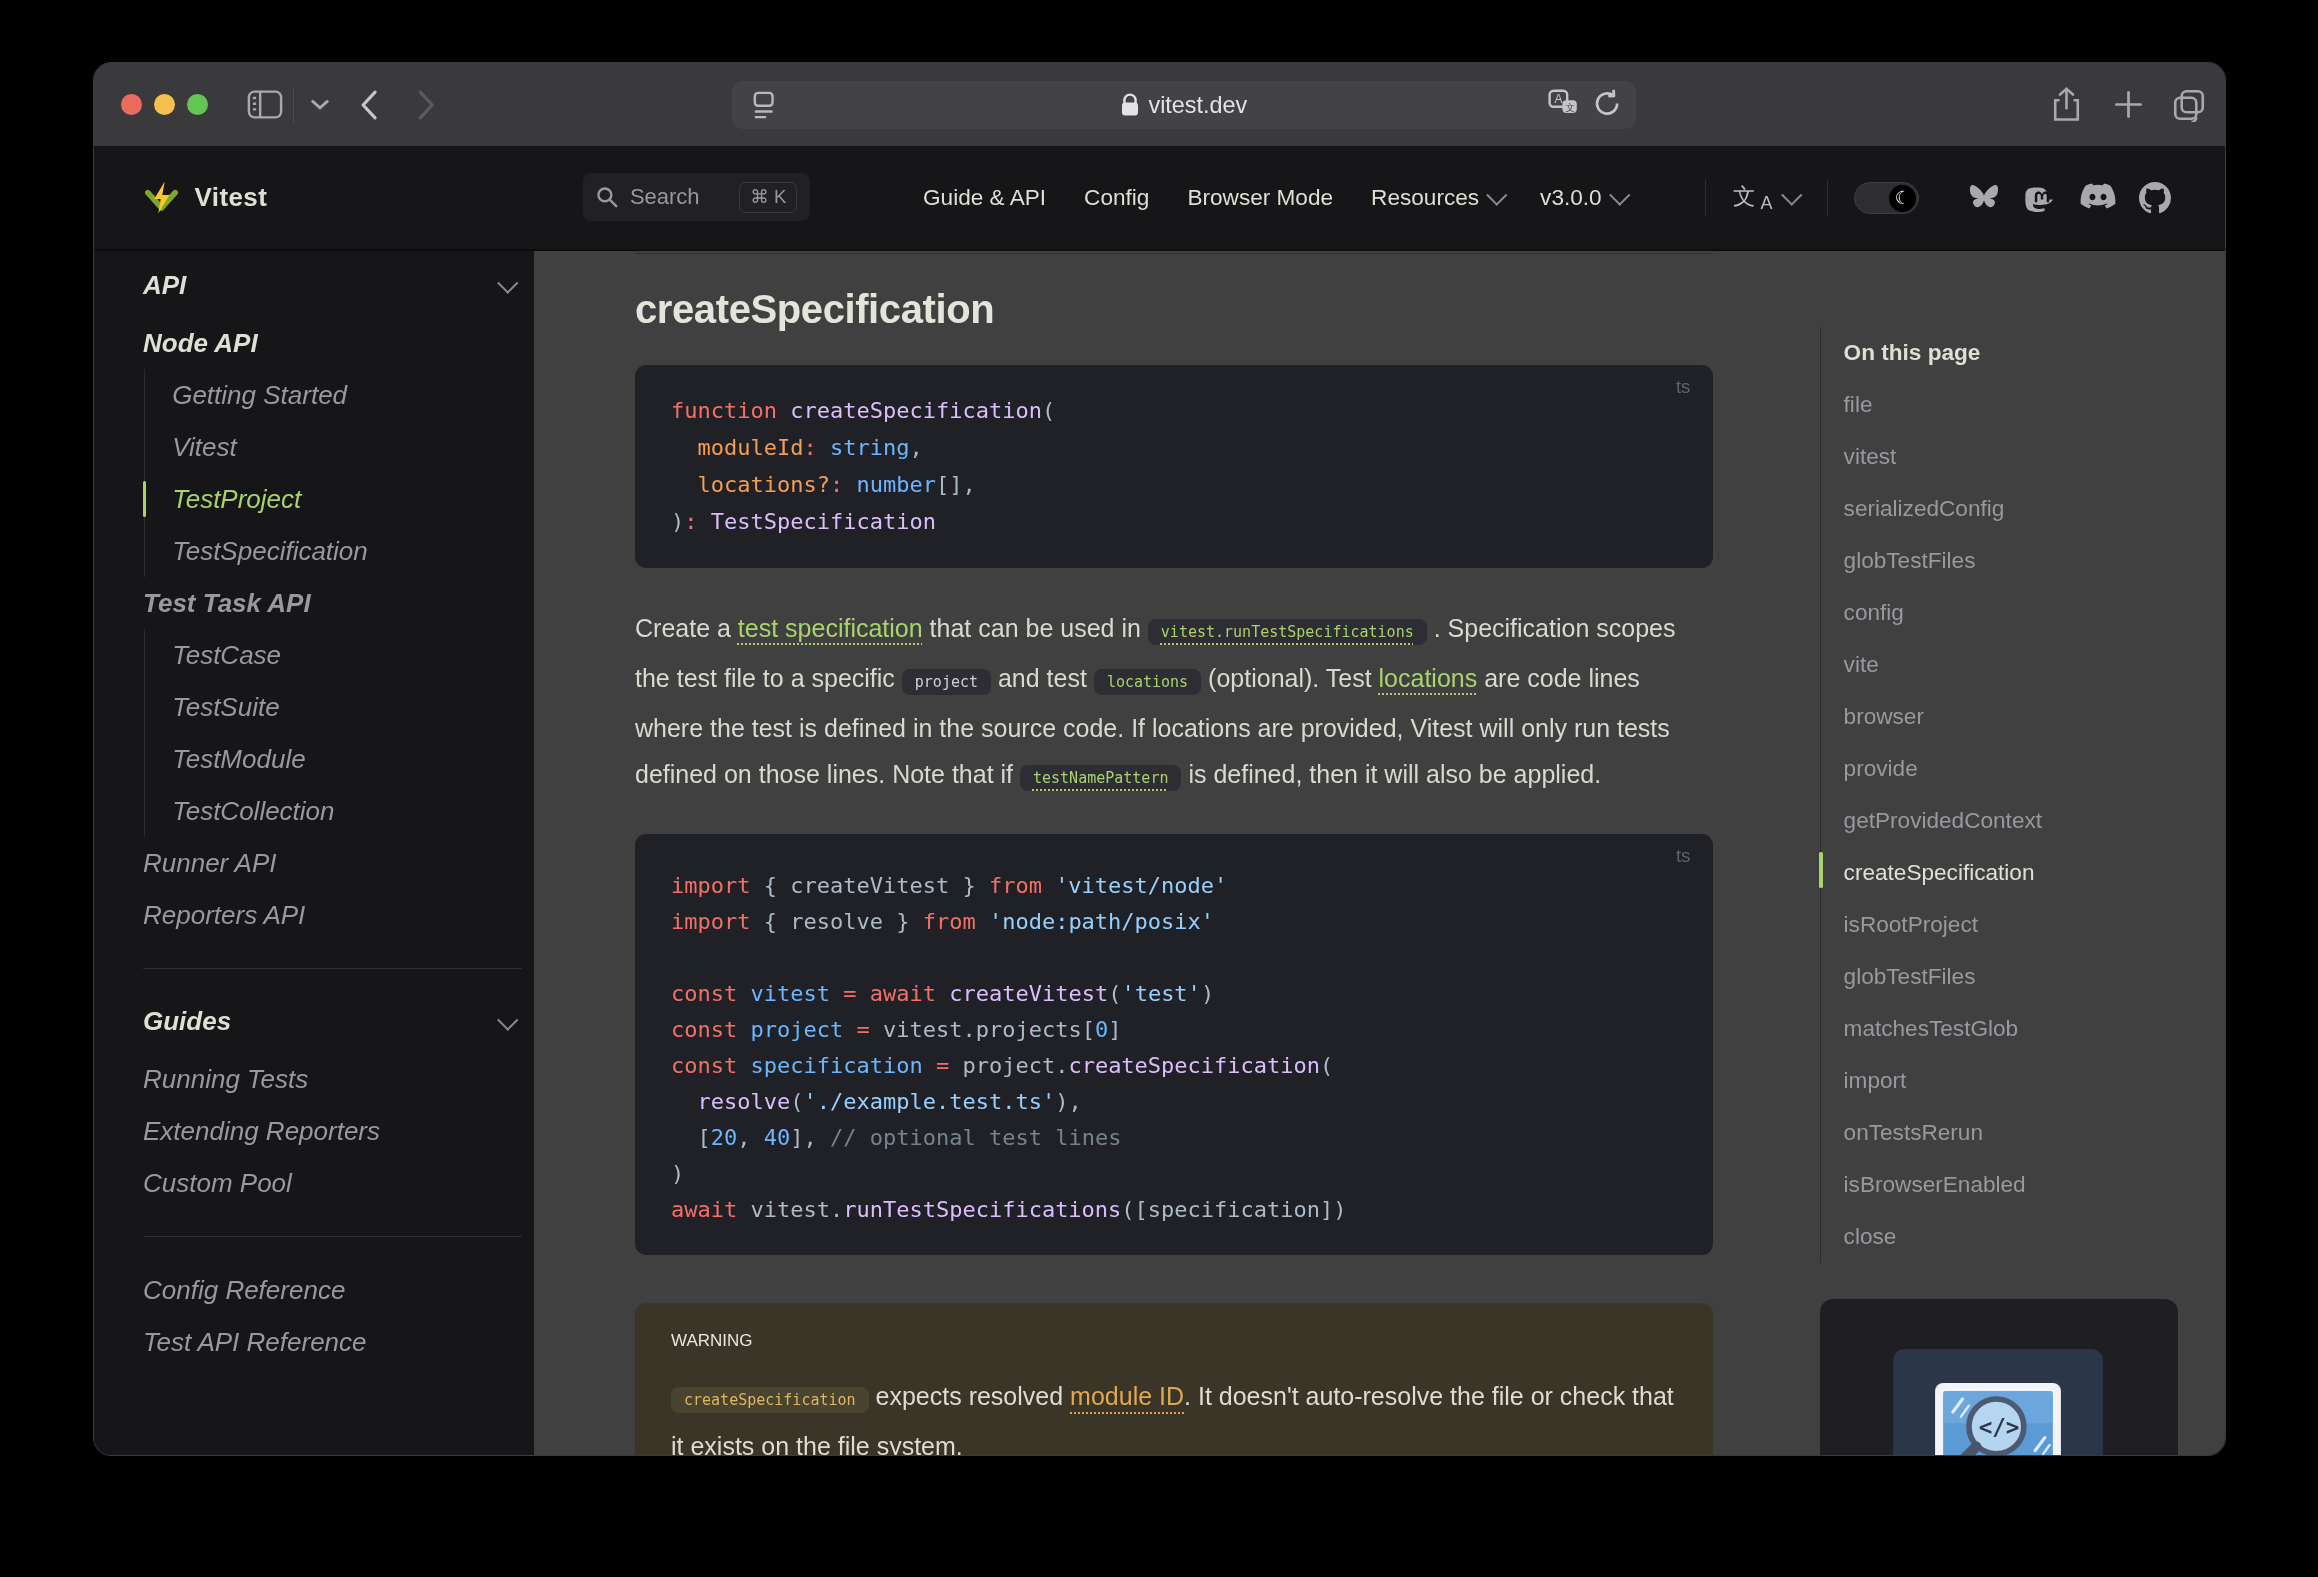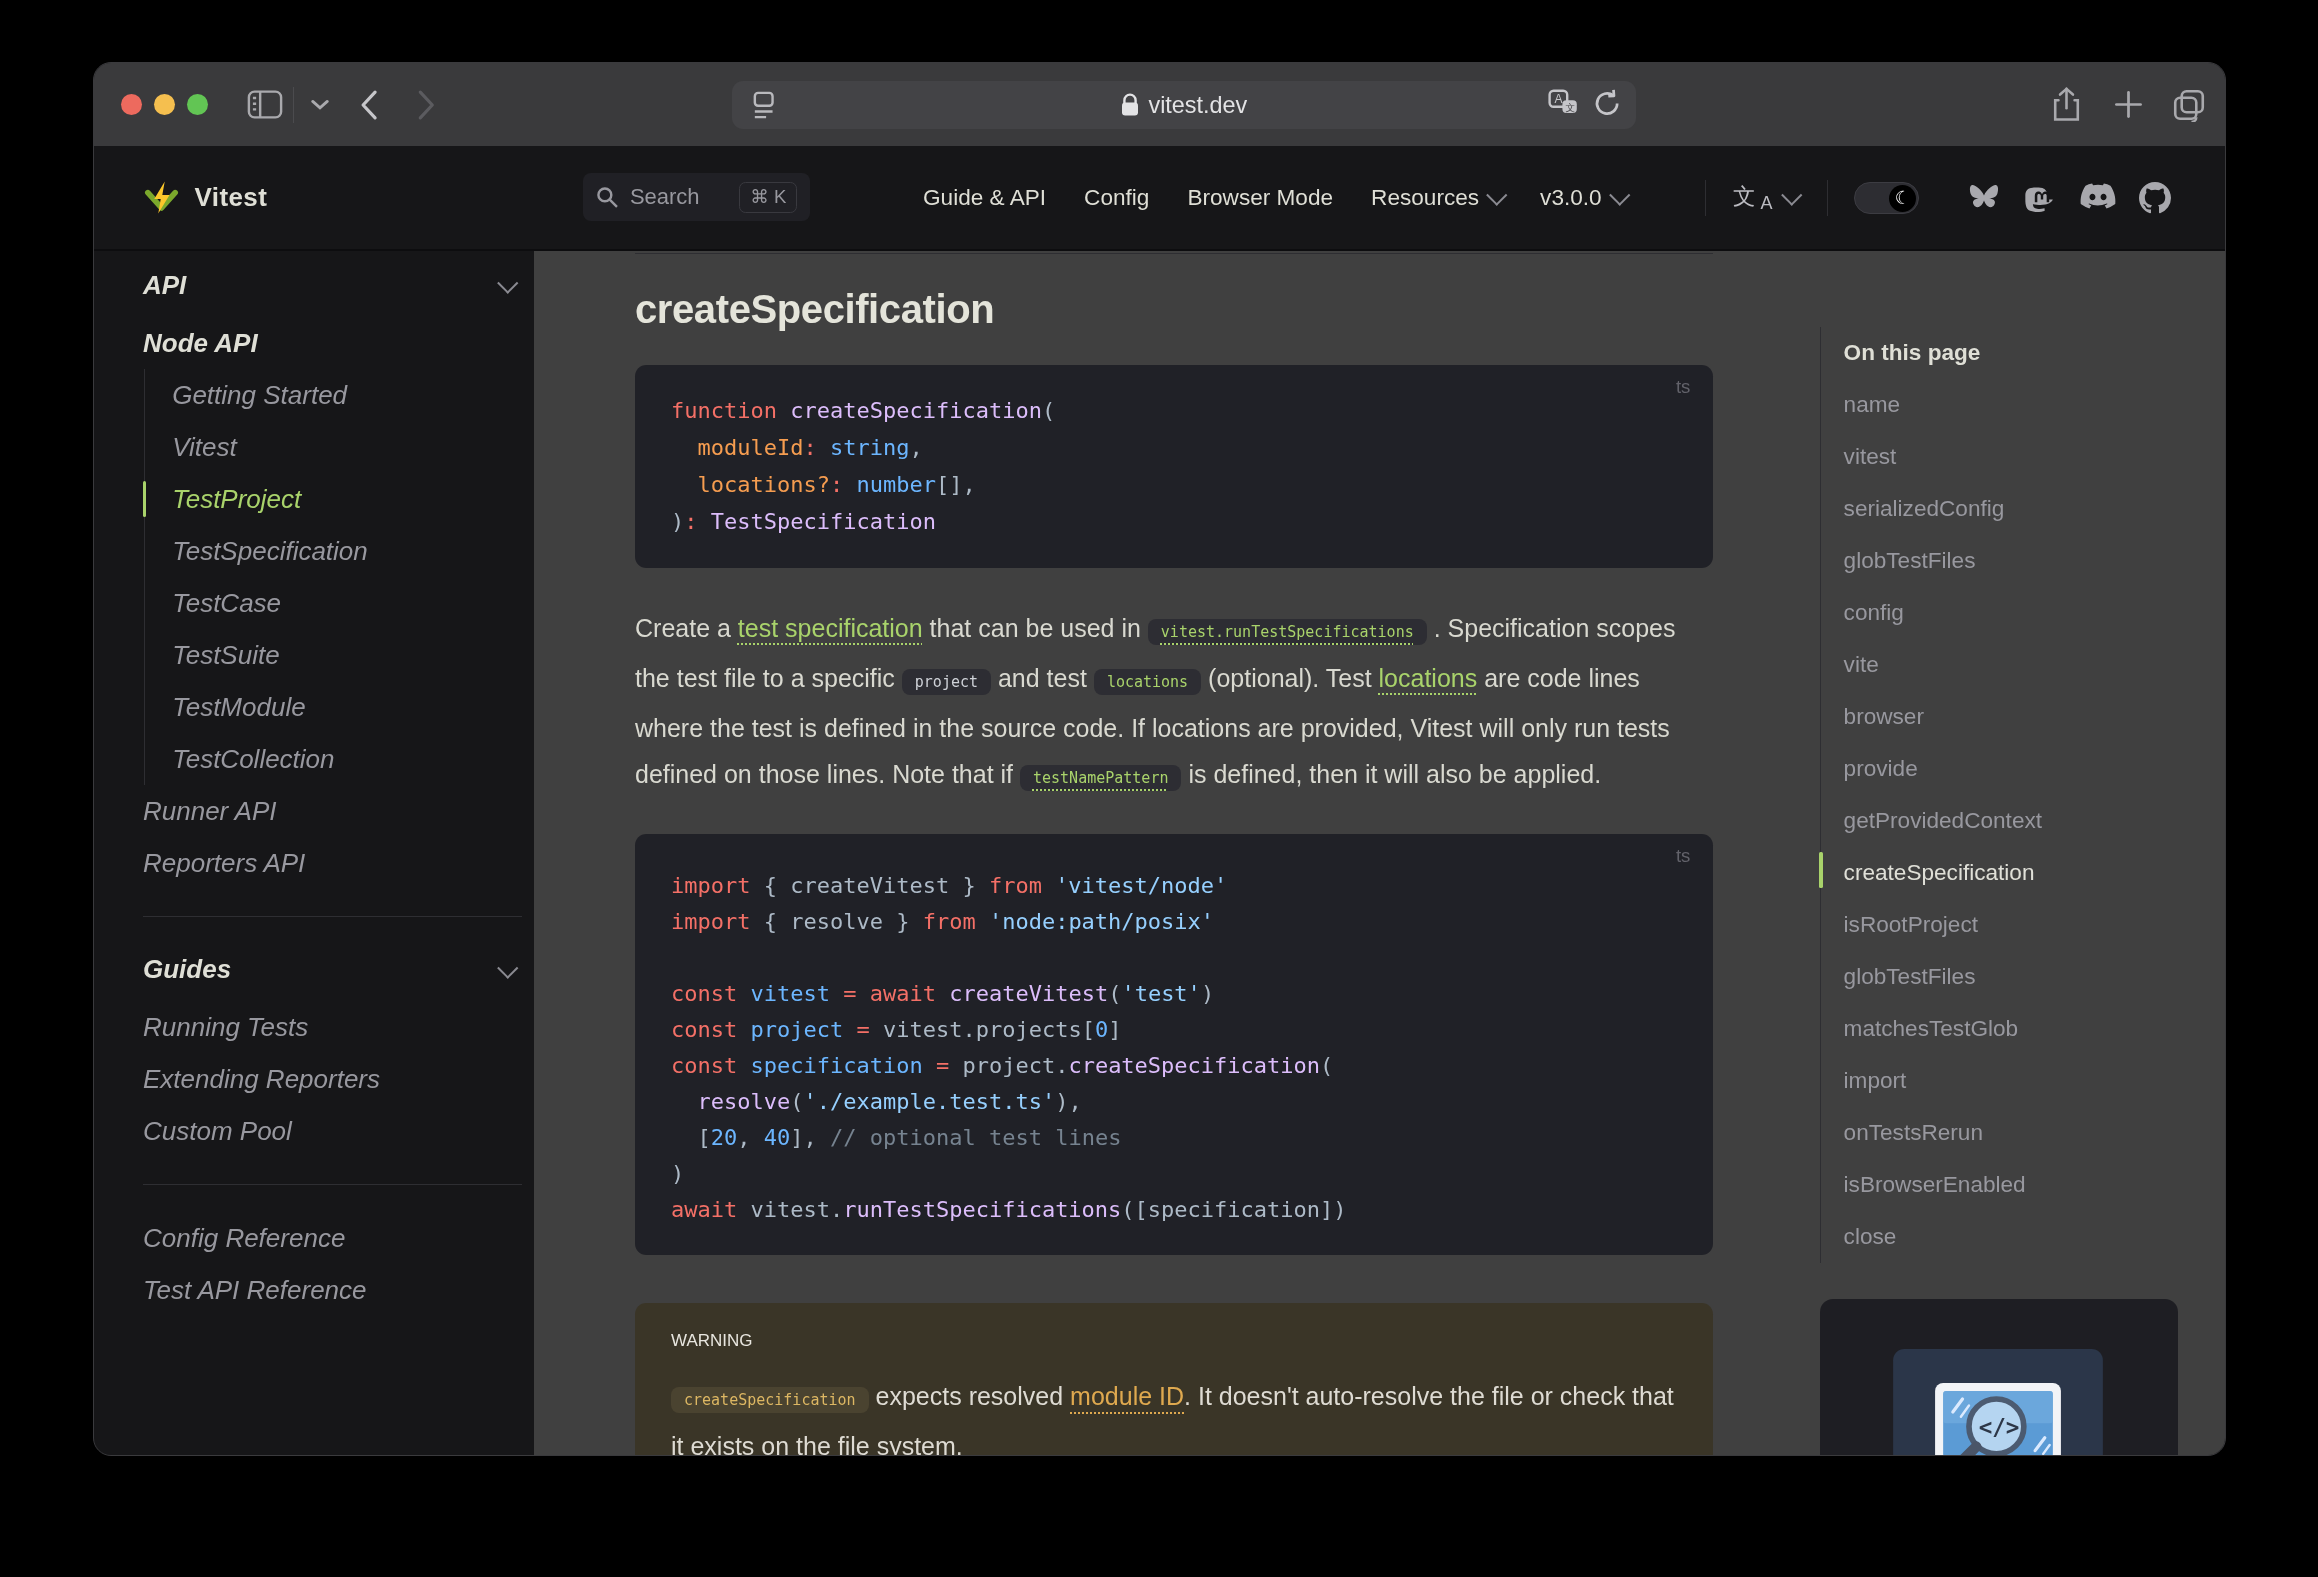--- a/index.html
+++ b/index.html
@@ -250,20 +250,21 @@
 
     <aside class="sidebar">
         <div class="sb-row sb-section"><span>API</span><span class="chev sec-chev"></span></div>
         <div class="sb-row sb-group">Node API</div>
         <div class="sb-children">
           <div class="sb-row sb-child">Getting Started</div>
           <div class="sb-row sb-child">Vitest</div>
           <div class="sb-row sb-child active">TestProject</div>
           <div class="sb-row sb-child">TestSpecification</div>
         </div>
+        <div class="sb-row sb-group muted">Test Task API</div>
         <div class="sb-children">
           <div class="sb-row sb-child">TestCase</div>
           <div class="sb-row sb-child">TestSuite</div>
           <div class="sb-row sb-child">TestModule</div>
           <div class="sb-row sb-child">TestCollection</div>
         </div>
         <div class="sb-row sb-link">Runner API</div>
         <div class="sb-row sb-link">Reporters API</div>
         <div class="sb-div"></div>
         <div class="sb-row sb-section"><span>Guides</span><span class="chev sec-chev"></span></div>
@@ -293,21 +294,21 @@
 
       <div class="warning">
         <div class="wtitle">WARNING</div>
         <div class="wbody"><code class="ic warn">createSpecification</code><span> expects resolved </span><a class="wlink">module ID</a><span>. It doesn't auto-resolve the file or check that it exists on the file system.</span></div>
       </div>
     </main>
 
     <aside class="aside">
       <div class="outline">
           <div class="otitle">On this page</div>
-          <div class="oitem">name</div>
+          <div class="oitem">file</div>
           <div class="oitem">vitest</div>
           <div class="oitem">serializedConfig</div>
           <div class="oitem">globTestFiles</div>
           <div class="oitem">config</div>
           <div class="oitem">vite</div>
           <div class="oitem">browser</div>
           <div class="oitem">provide</div>
           <div class="oitem">getProvidedContext</div>
           <div class="oitem active">createSpecification</div>
           <div class="oitem">isRootProject</div>

